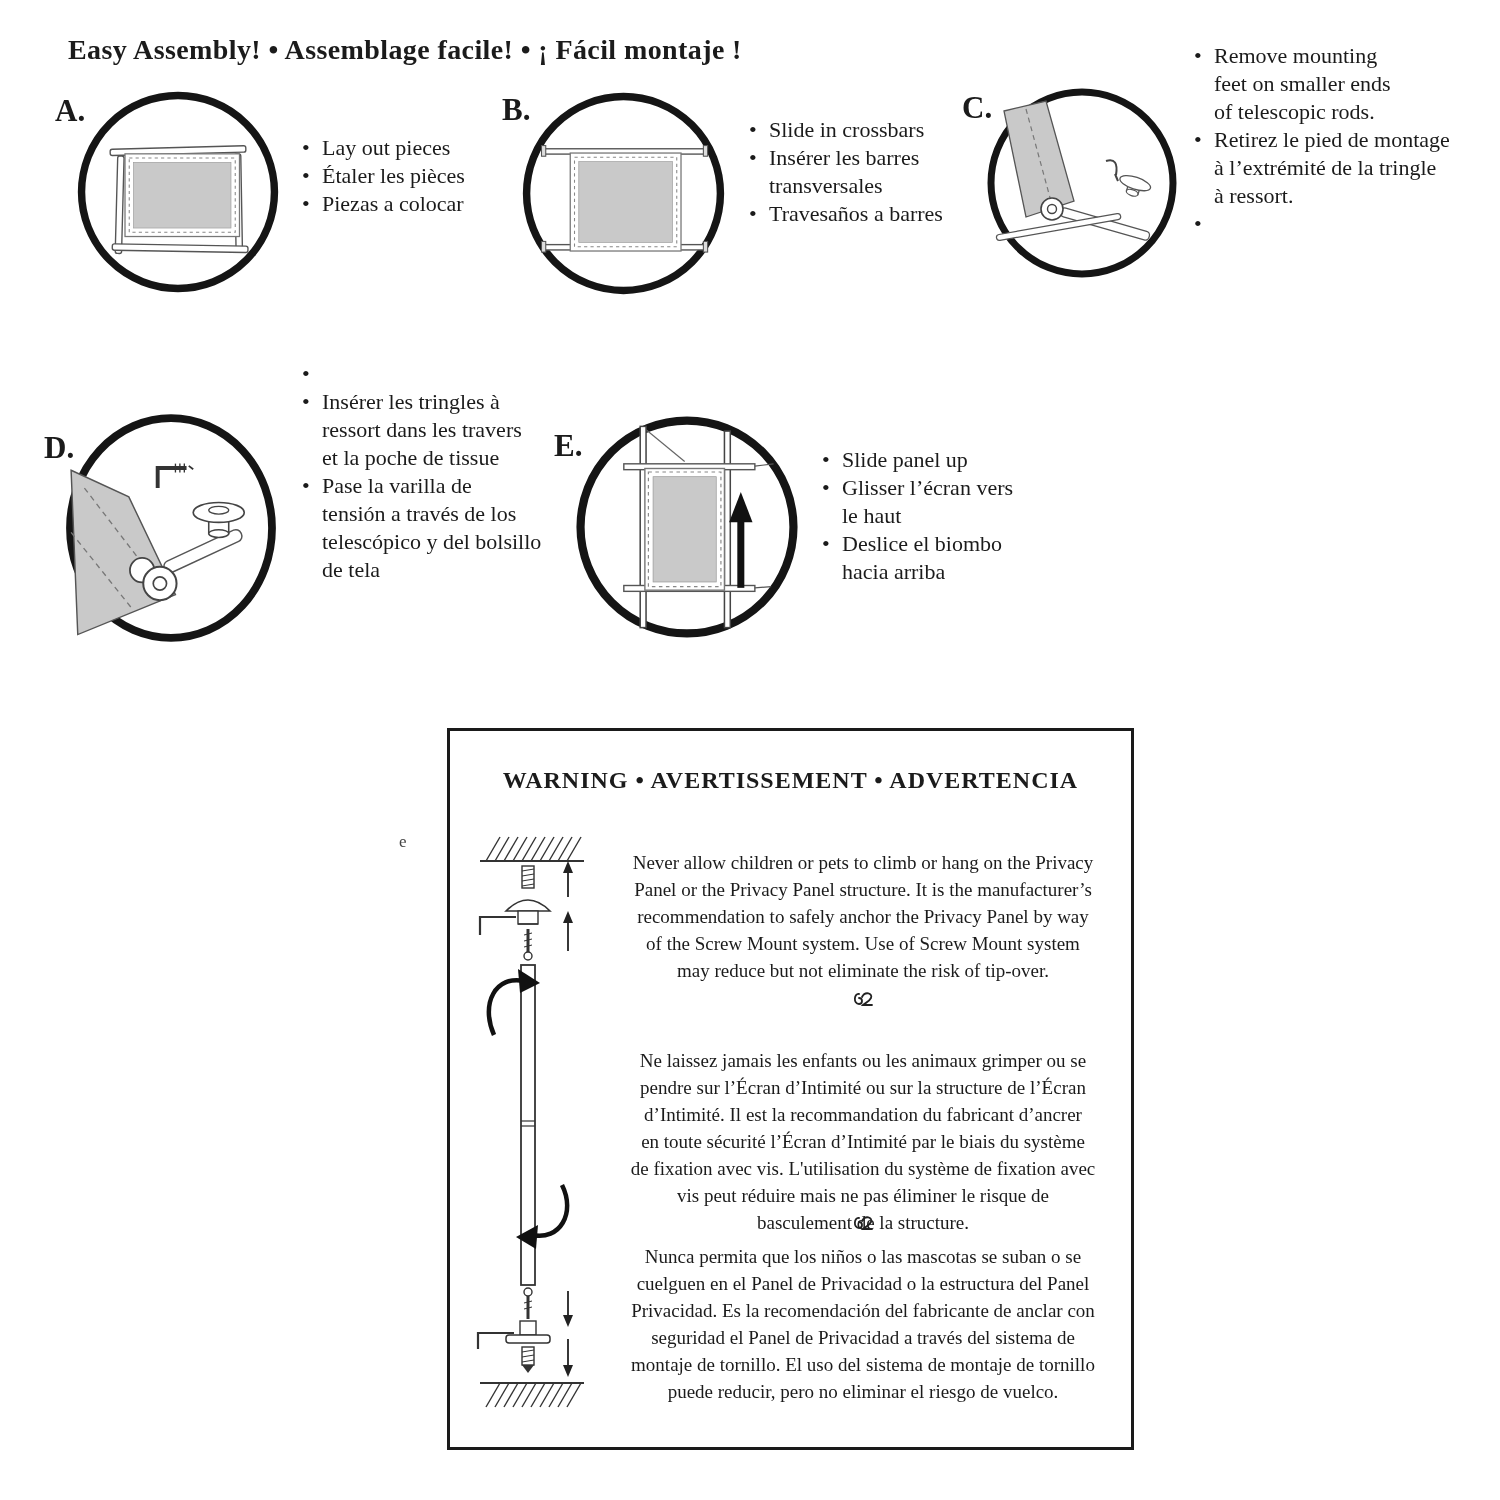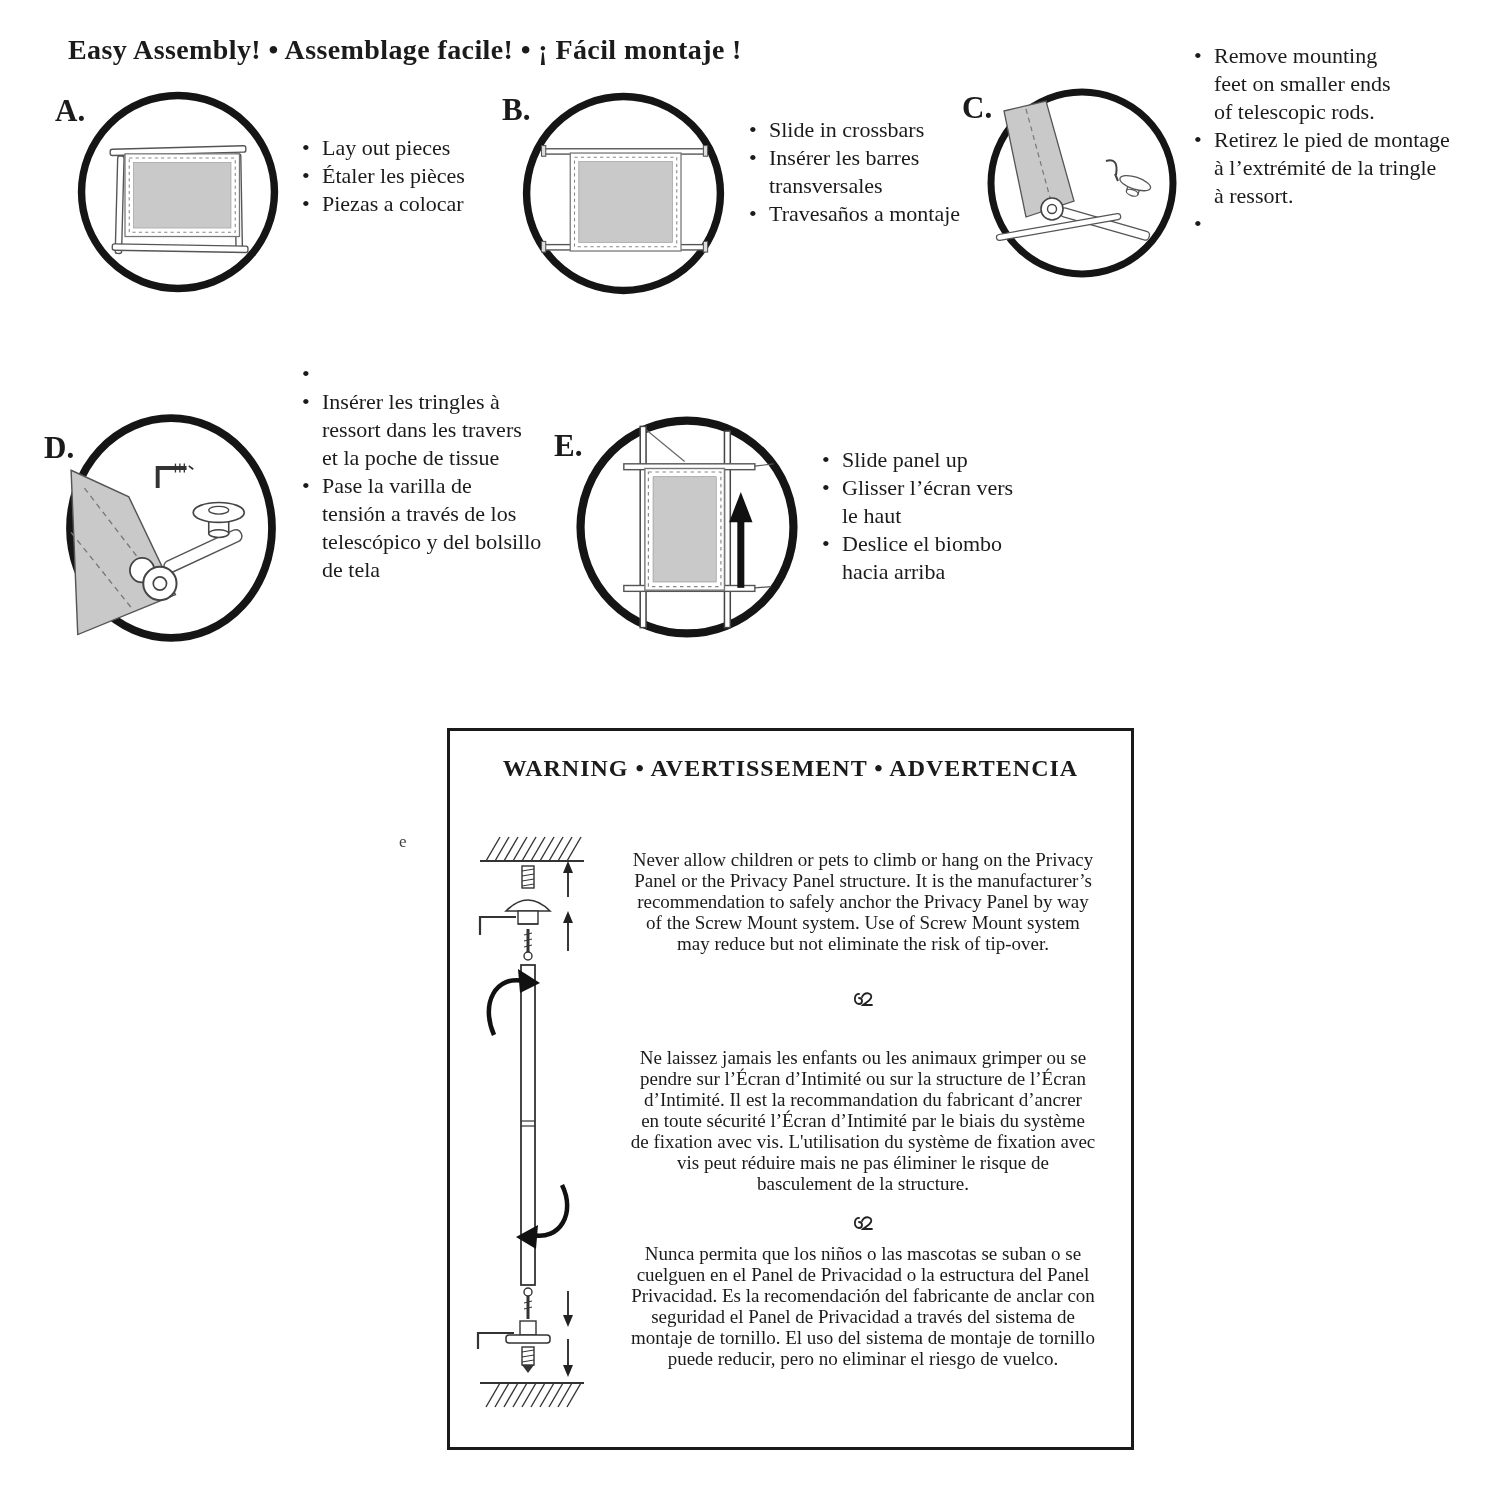--- a/index.html
+++ b/index.html
@@ -10,21 +10,21 @@
   .abs{position:absolute;}
   .doc-title{font-weight:bold;font-size:28px;letter-spacing:.4px;white-space:nowrap;}
   .step-label{font-weight:bold;font-size:31px;}
   .bullets{list-style:none;margin:0;padding:0;font-size:22px;line-height:28px;}
   .bullets li{display:flex;align-items:flex-start;}
   .bullets .dot{flex:0 0 auto;width:20px;}
   .btxt{white-space:pre-line;}
   .circle-svg{display:block;}
   .warning-box{border:3px solid #1a1a1a;background:#fff;}
   .w-title{font-weight:bold;font-size:24px;text-align:center;letter-spacing:1px;white-space:nowrap;}
-  .para{font-size:19px;line-height:21px;text-align:center;white-space:pre-line;}
+  .para{font-size:19px;line-height:27px;text-align:center;white-space:pre-line;}
   .ornament{display:flex;justify-content:center;}
   .stray{font-size:17px;color:#444;}
 </style>
 </head>
 <body>
 
 <div class="page">
 
   <div class="abs doc-title" style="left:68px;top:34px;">Easy Assembly!  •  Assemblage facile!  •  ¡ Fácil montaje !</div>
 
@@ -72,21 +72,21 @@
         <span class="dot">•</span>
         <span class="btxt">Slide in crossbars</span>
       </li>
     <li>
         <span class="dot">•</span>
         <span class="btxt">Insérer les barres
 transversales</span>
       </li>
     <li>
         <span class="dot">•</span>
-        <span class="btxt">Travesaños a montaje</span>
+        <span class="btxt">Travesaños a barres</span>
       </li>
   </ul>
 
   <div class="abs step-label" style="left:962px;top:90px;">C.</div>
   <svg class="abs circle-svg" style="left:982px;top:83px;" width="200" height="200" viewBox="0 0 200 200">
     <circle cx="100" cy="100" r="91" fill="#fff" stroke="#151515" stroke-width="7"></circle>
     <polygon points="22,28 64,18 92,118 44,134" fill="#c9c9c9" stroke="#555" stroke-width="1.3"></polygon>
     <line x1="44" y1="26" x2="70" y2="122" stroke="#777" stroke-width="1.2" stroke-dasharray="5,4"></line>
     <rect x="80" y="124" width="92" height="9" rx="4" transform="rotate(16 80 124)" fill="#fff" stroke="#555" stroke-width="1.3"></rect>
     <rect x="14" y="152" width="126" height="6" rx="3" transform="rotate(-10 14 152)" fill="#fff" stroke="#555" stroke-width="1.2"></rect>
@@ -193,21 +193,21 @@
         <span class="dot">•</span>
         <span class="btxt">Deslice el biombo
 hacia arriba</span>
       </li>
   </ul>
 
   <div class="abs stray" style="left:399px;top:832px;">e</div>
 
   <div class="abs warning-box" style="left:447px;top:728px;width:681px;height:716px;">
 
-    <div class="abs w-title" style="left:0;top:24px;width:100%;">WARNING  •  AVERTISSEMENT  •  ADVERTENCIA</div>
+    <div class="abs w-title" style="left:0;top:36px;width:100%;">WARNING  •  AVERTISSEMENT  •  ADVERTENCIA</div>
 
     <svg class="abs" style="left:12px;top:102px;" width="172" height="600" viewBox="0 0 172 600">
       <g>
         <line x1="18" y1="28" x2="122" y2="28" stroke="#333" stroke-width="2"></line>
         <g stroke="#333" stroke-width="1.4">
           <line x1="24" y1="28" x2="38" y2="4"></line>
             <line x1="33" y1="28" x2="47" y2="4"></line>
           <line x1="42" y1="28" x2="56" y2="4"></line>
             <line x1="51" y1="28" x2="65" y2="4"></line>
           <line x1="60" y1="28" x2="74" y2="4"></line>

